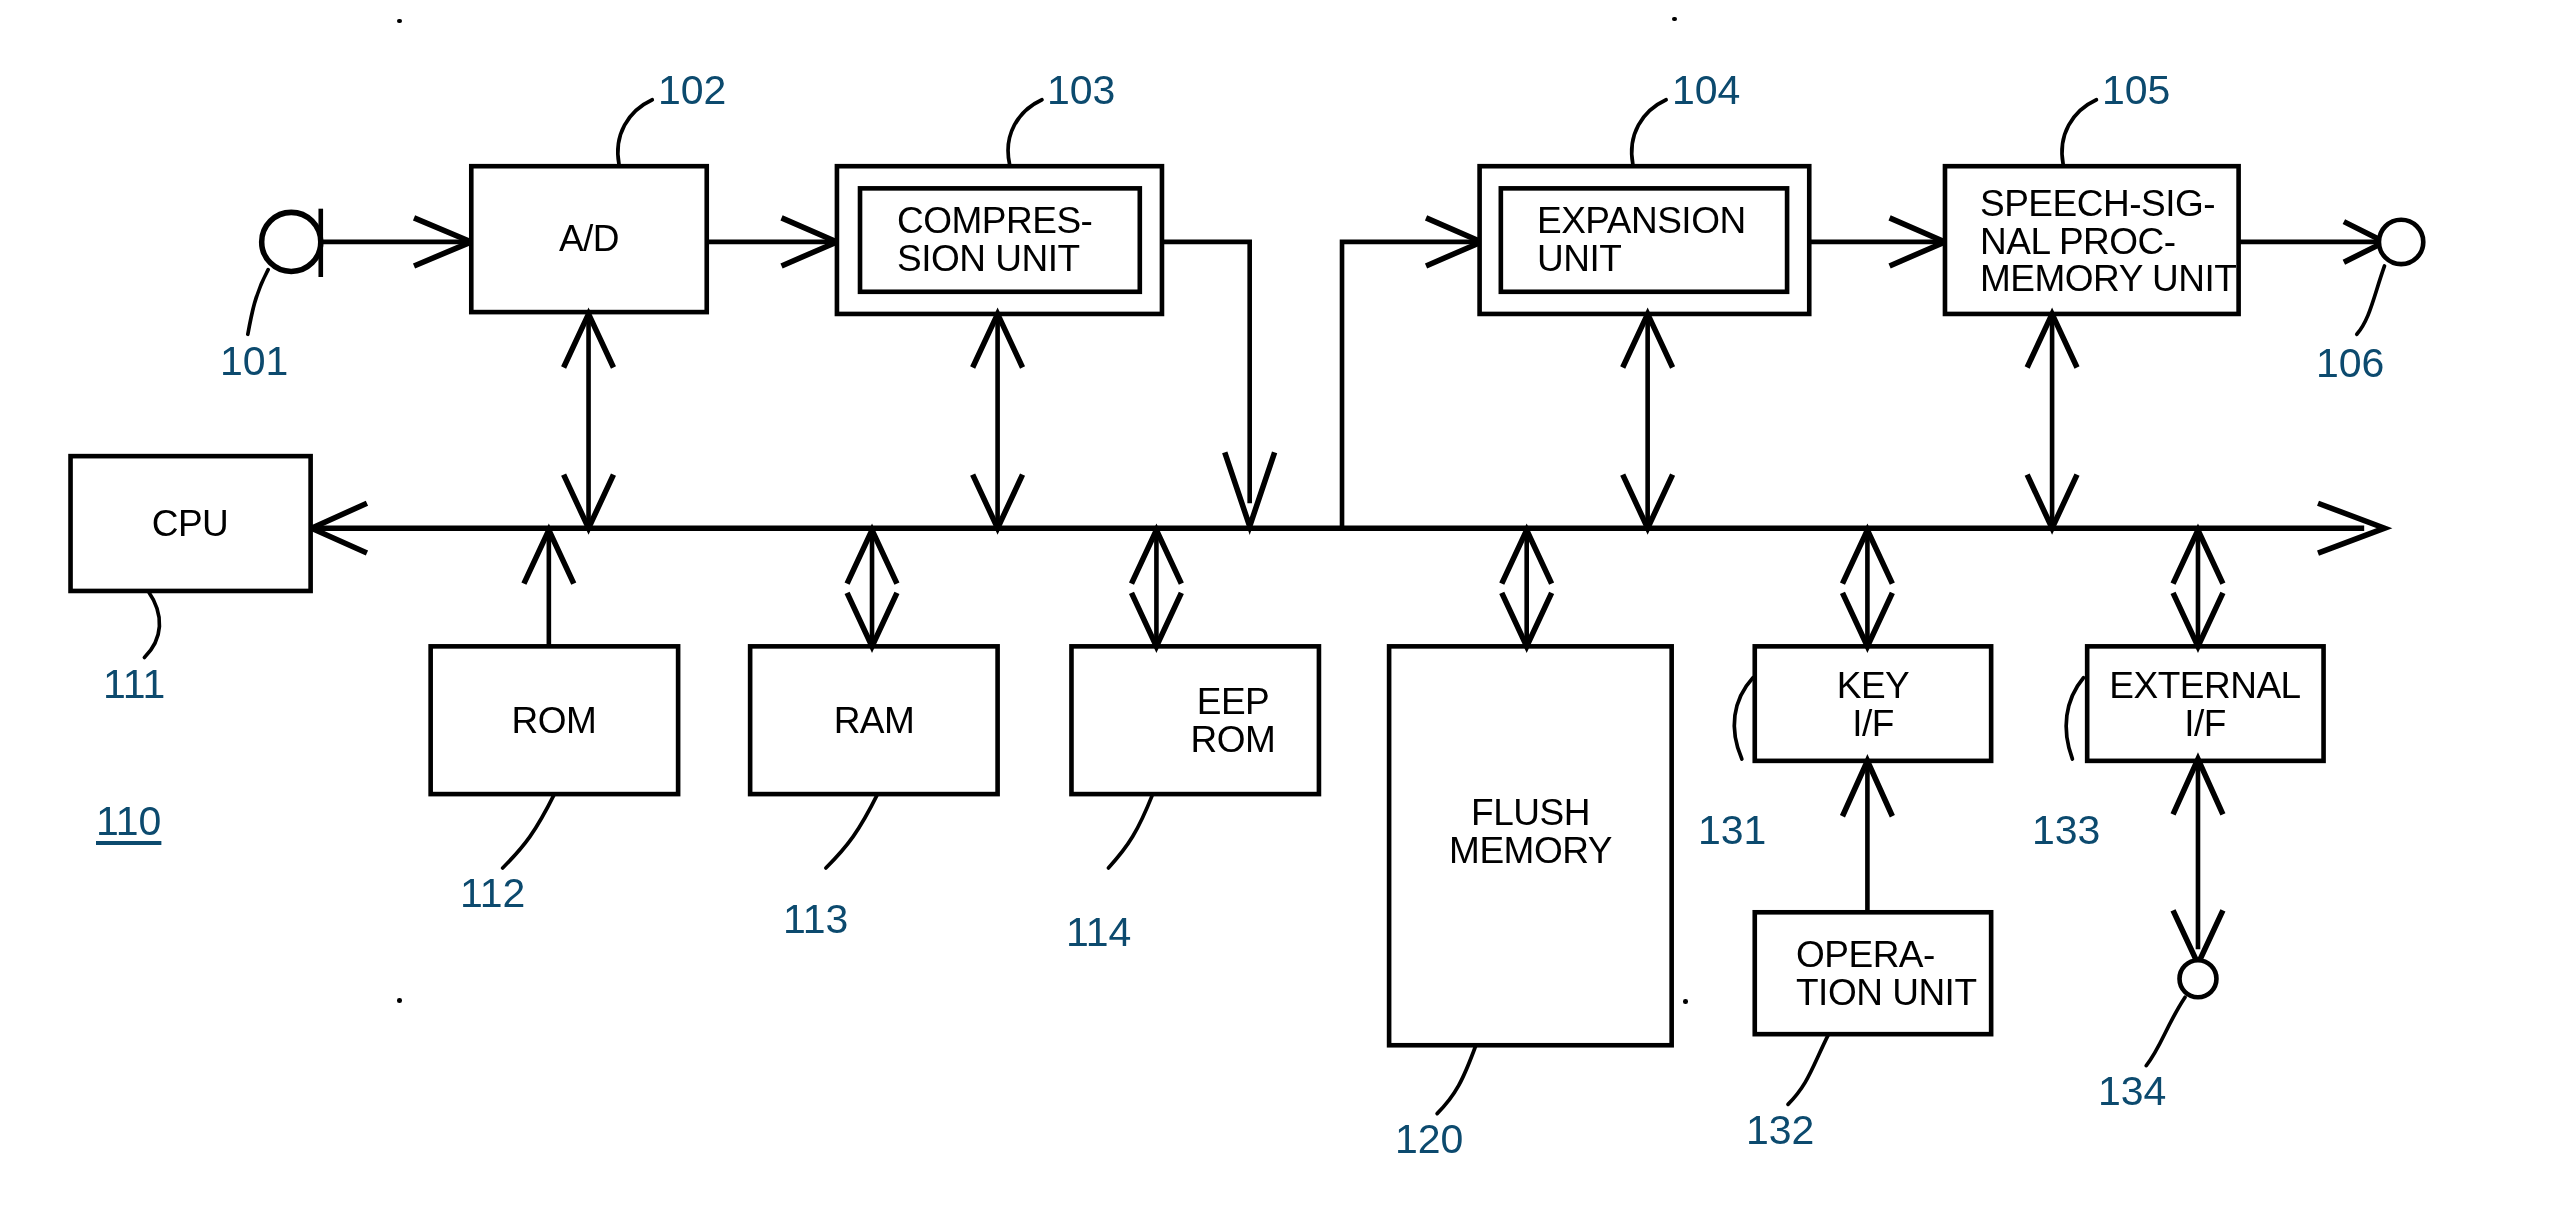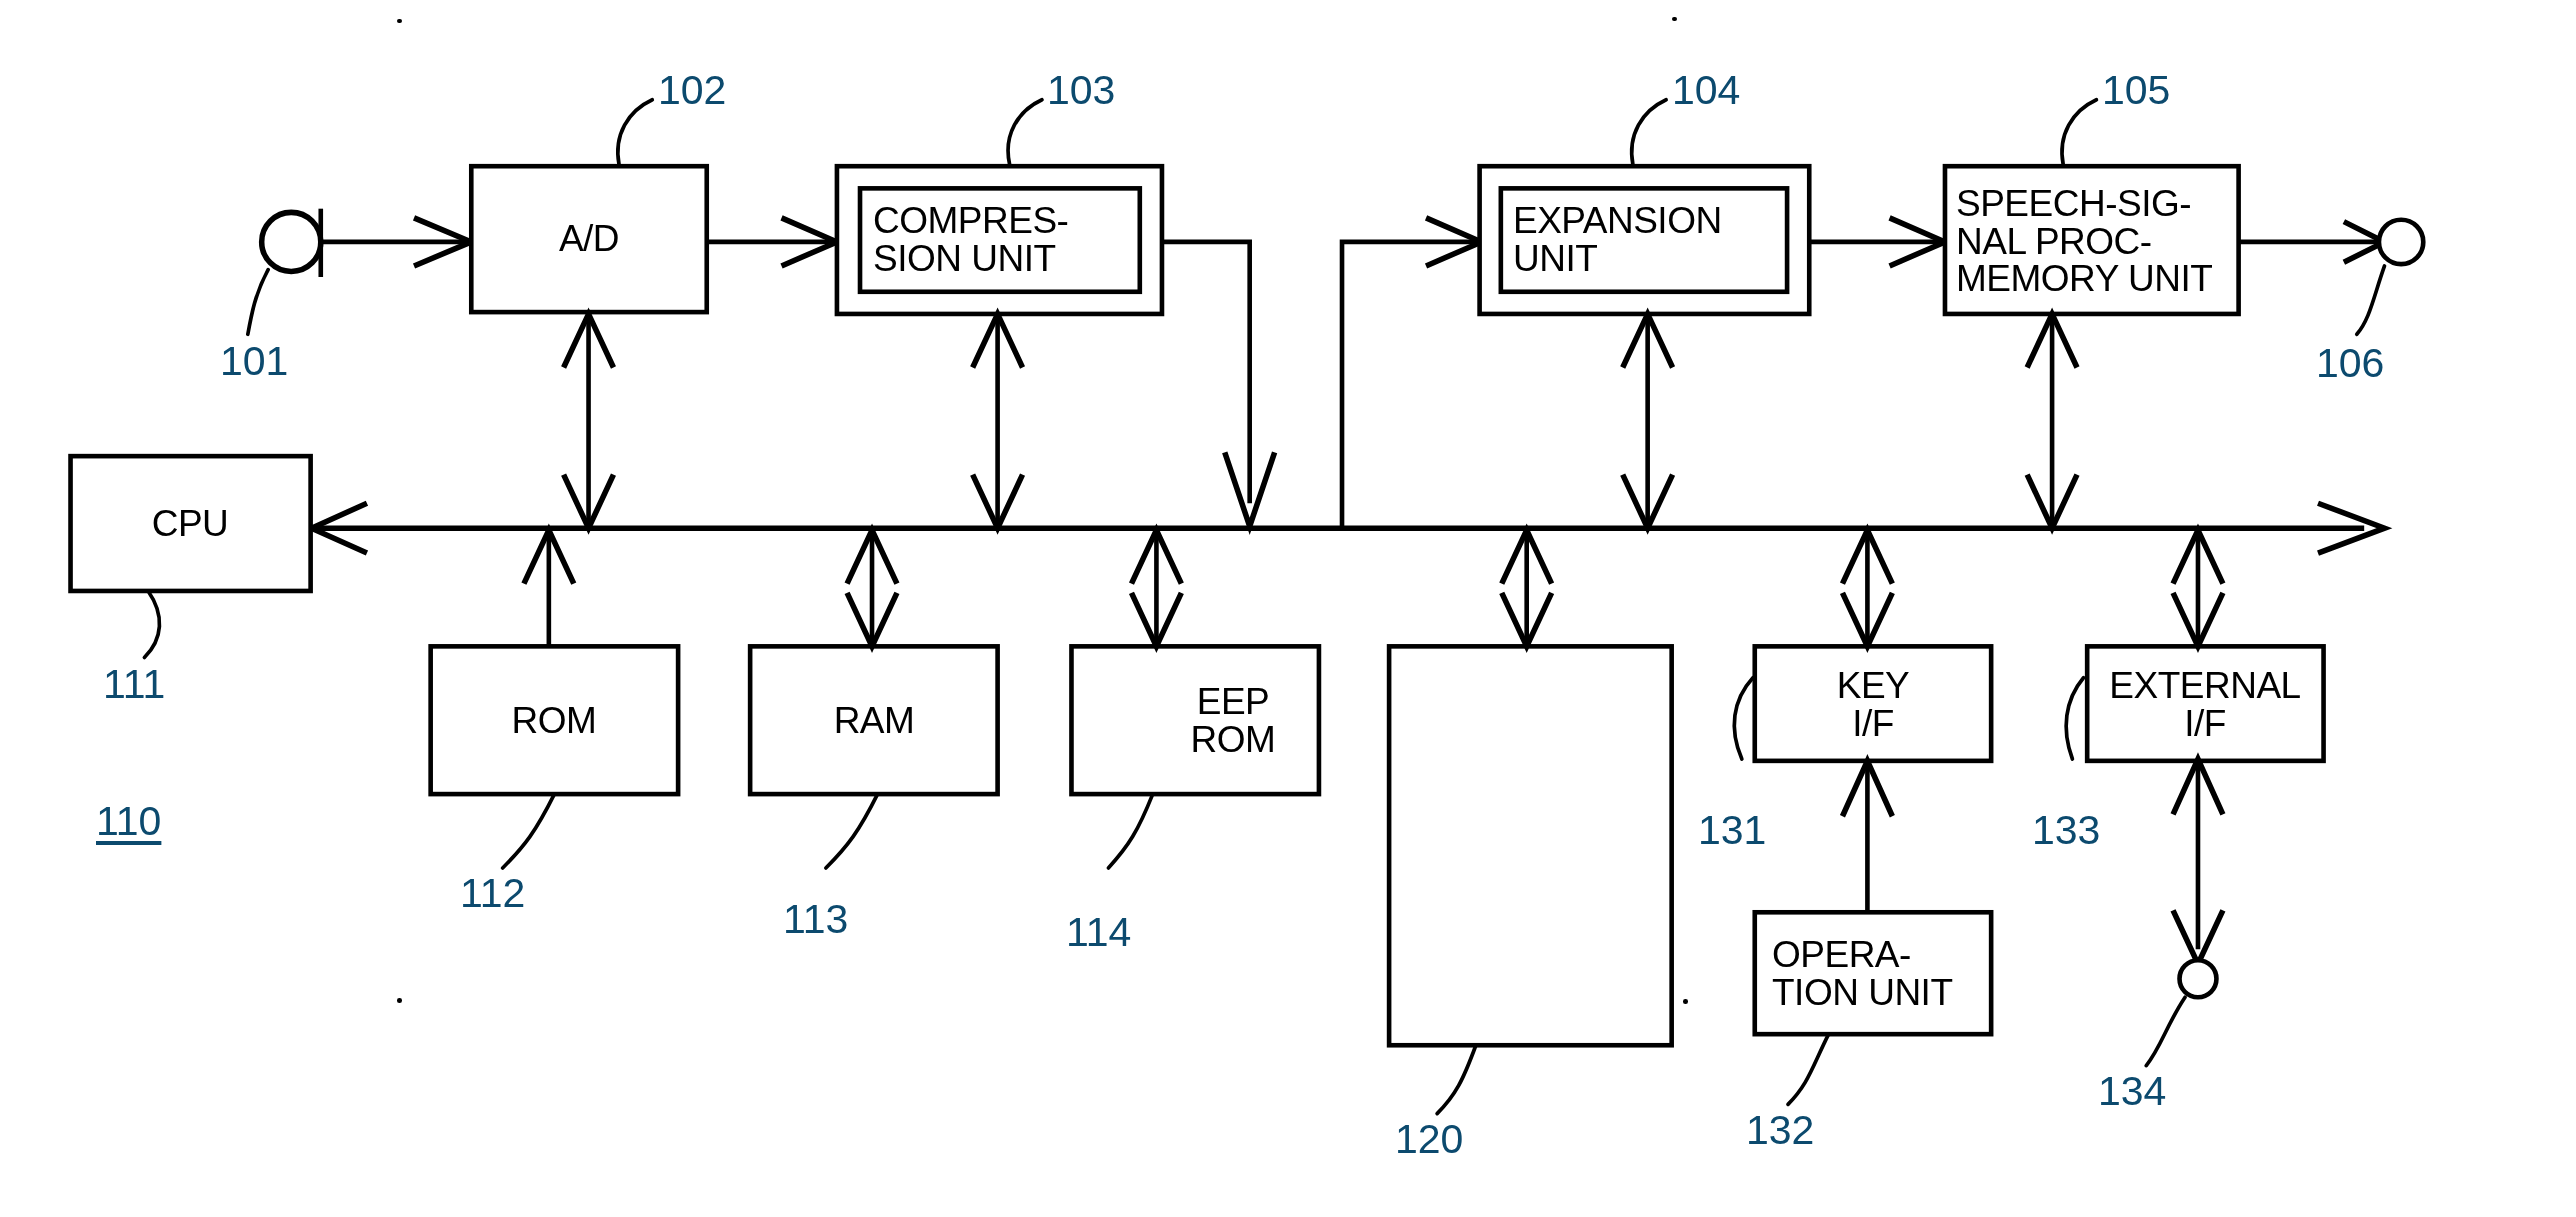--- a/index.html
+++ b/index.html
@@ -79,20 +79,21 @@
     white-space: pre-line;
     text-align: center;
     display: flex;
     align-items: center;
     justify-content: center;
     pointer-events: none;
   }
   .blk-label.left {
     text-align: left;
     justify-content: flex-start;
+    margin-left: 24px;
   }
   .ref-num {
     position: absolute;
     font-family: "Liberation Sans", sans-serif;
     font-size: 41px;
     color: #0c4a6e;
     letter-spacing: 0px;
     white-space: nowrap;
   }
   .ref-num.underlined {
@@ -286,20 +287,22 @@
 
   <div class="blk-label" style="left:70px; top:456px; width:240px; height:135px;">CPU</div>
 
   <div class="blk-label" style="left:430px; top:647px; width:248px; height:148px;">ROM</div>
 
   <div class="blk-label" style="left:750px; top:647px; width:248px; height:148px;">RAM</div>
 
   <div class="blk-label" style="left:1071px; top:647px; width:248px; height:148px;padding-left:38px;">EEP
 ROM</div>
 
+  <div class="blk-label" style="left:1389px; top:776px; width:283px; height:111px;">FLUSH
+MEMORY</div>
 
   <div class="blk-label" style="left:1755px; top:647px; width:236px; height:115px;">KEY
 I/F</div>
 
   <div class="blk-label left" style="left:1772px; top:913px; width:220px; height:122px;">OPERA-
 TION UNIT</div>
 
   <div class="blk-label" style="left:2087px; top:647px; width:236px; height:115px;">EXTERNAL
 I/F</div>
 

